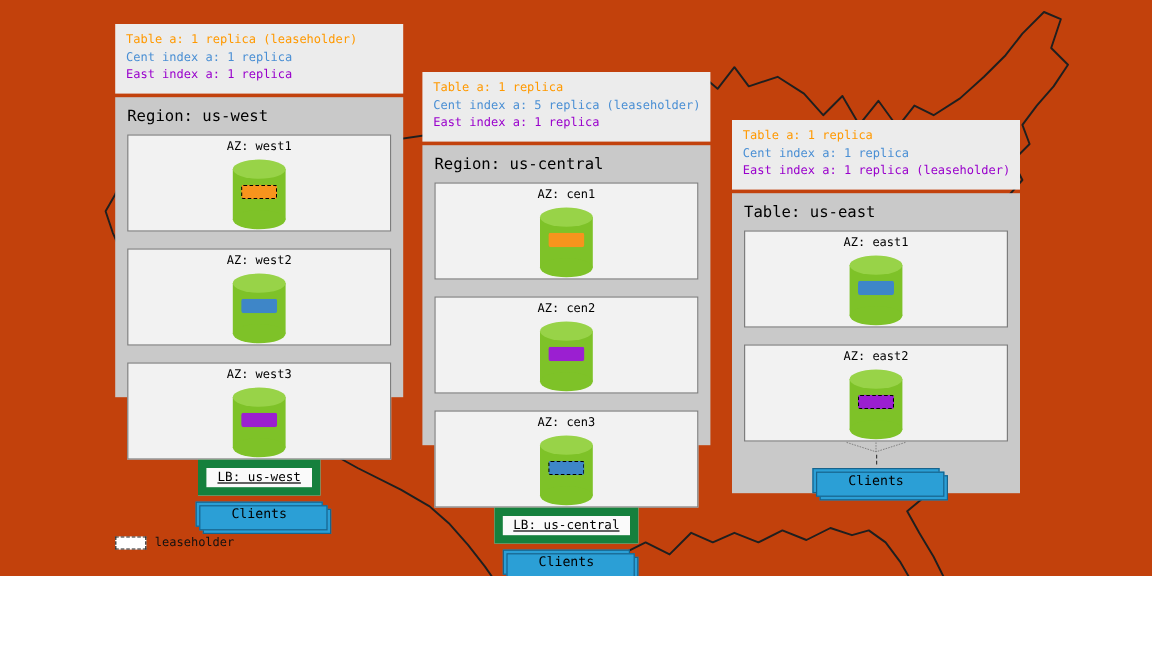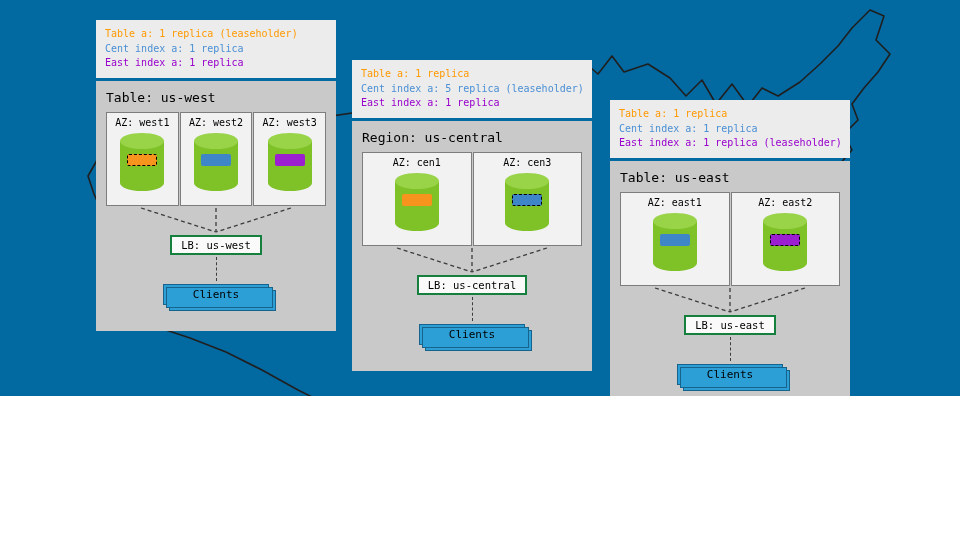--- a/index.html
+++ b/index.html
@@ -1,20 +1,20 @@
 <!DOCTYPE html>
 <html><head>
 <meta charset="utf-8">
 <style>
   * { box-sizing: border-box; margin: 0; padding: 0; }
   html,body { background:#fff; }
   .stage {
     position: relative;
-    width: 960px; height: 396px;
-    background: #0369a1;
+    width: 960px; height: 480px;
+    background: #c2410c;
     overflow: hidden;
     font-family: "DejaVu Sans Mono", "Liberation Mono", monospace;
     color: #111;
   }
   .map-svg { position:absolute; left:0; top:0; z-index:0; }
 
   .region-group { position:absolute; width:240px; z-index:2; }
   .rg-west    { left:96px;  top:20px;  }
   .rg-central { left:352px; top:60px;  }
   .rg-east    { left:610px; top:100px; }
@@ -26,21 +26,21 @@
   }
   .rline { font-size:10px; line-height:14.5px; white-space:nowrap; }
 
   .region-panel {
     background:#c9c9c9;
     height:250px;
     display:flex; flex-direction:column;
   }
   .region-title { font-size:13px; padding:9px 10px 7px 10px; color:#000; }
 
-  .az-row { display:flex; gap:1px; padding:0 10px; }
+  .az-row { display:flex; gap:14px; padding:0 10px;flex-direction:column; }
   .az-box {
     flex:1 1 0;
     background:#f2f2f2;
     border:1px solid #7d7d7d;
     height:94px;
     text-align:center;
   }
   .az-label { font-size:10px; padding-top:4px; color:#000; }
   .cyl-wrap { position:relative; width:46px; height:60px; margin:4px auto 0; }
   .replica-bar {
@@ -50,24 +50,25 @@
     border:1.5px solid transparent;
   }
   .replica-bar.lease { border:1.5px dashed #000; }
 
   .fanlines { display:block; }
 
   .lb-row { text-align:center; }
   .lb-box {
     display:inline-block;
     background:#fafafa;
-    border:2px solid #15803d;
+    border:7px solid #15803d;
     font-size:10.5px;
     padding:2px 9px;
     color:#000;
+    text-decoration:underline;
   }
   .vline { width:0; height:24px; border-left:1.5px dashed #3c3c3c; margin:2px auto; }
 
   .clients-row { text-align:center; }
   .clients {
     position:relative; z-index:0;
     display:inline-block;
     border:1px solid #17638c;
     font-size:11px;
     padding:3px 29px;
@@ -108,21 +109,21 @@
              L 148 314 L 136 296 L 126 276 L 116 254 L 108 234 L 102 212 L 94 194 L 88 176 L 96 162 Z" fill="none" stroke="#1f1f1f" stroke-width="1.6" stroke-linejoin="round"></path>
   </svg>
 
   <div class="region-group rg-west">
     <div class="replica-header">
       <div class="rline" style="color: rgb(255, 153, 0);">Table a: 1 replica (leaseholder)</div>
       <div class="rline" style="color: rgb(74, 143, 212);">Cent index a: 1 replica</div>
       <div class="rline" style="color: rgb(153, 0, 204);">East index a: 1 replica</div>
     </div>
     <div class="region-panel">
-      <div class="region-title">Table: us-west</div>
+      <div class="region-title">Region: us-west</div>
       <div class="az-row">
         <div class="az-box">
           <div class="az-label">AZ: west1</div>
           <div class="cyl-wrap">
             <svg width="46" height="60" viewBox="0 0 46 60">
               <rect x="1" y="9" width="44" height="42" fill="#7ec228"></rect>
               <ellipse cx="23" cy="51" rx="22" ry="8" fill="#7ec228"></ellipse>
               <ellipse cx="23" cy="9" rx="22" ry="8" fill="#98d348"></ellipse>
             </svg>
             <div class="replica-bar lease" style="background: rgb(247, 148, 29);"></div>
@@ -180,20 +181,31 @@
           <div class="cyl-wrap">
             <svg width="46" height="60" viewBox="0 0 46 60">
               <rect x="1" y="9" width="44" height="42" fill="#7ec228"></rect>
               <ellipse cx="23" cy="51" rx="22" ry="8" fill="#7ec228"></ellipse>
               <ellipse cx="23" cy="9" rx="22" ry="8" fill="#98d348"></ellipse>
             </svg>
             <div class="replica-bar" style="background: rgb(247, 148, 29);"></div>
           </div>
         </div>
         <div class="az-box">
+          <div class="az-label">AZ: cen2</div>
+          <div class="cyl-wrap">
+            <svg width="46" height="60" viewBox="0 0 46 60">
+              <rect x="1" y="9" width="44" height="42" fill="#7ec228"></rect>
+              <ellipse cx="23" cy="51" rx="22" ry="8" fill="#7ec228"></ellipse>
+              <ellipse cx="23" cy="9" rx="22" ry="8" fill="#98d348"></ellipse>
+            </svg>
+            <div class="replica-bar" style="background: rgb(155, 31, 209);"></div>
+          </div>
+        </div>
+        <div class="az-box">
           <div class="az-label">AZ: cen3</div>
           <div class="cyl-wrap">
             <svg width="46" height="60" viewBox="0 0 46 60">
               <rect x="1" y="9" width="44" height="42" fill="#7ec228"></rect>
               <ellipse cx="23" cy="51" rx="22" ry="8" fill="#7ec228"></ellipse>
               <ellipse cx="23" cy="9" rx="22" ry="8" fill="#98d348"></ellipse>
             </svg>
             <div class="replica-bar lease" style="background: rgb(62, 134, 200);"></div>
           </div>
         </div>
@@ -243,23 +255,20 @@
             </svg>
             <div class="replica-bar lease" style="background: rgb(155, 31, 209);"></div>
           </div>
         </div>
       </div>
       <svg class="fanlines" width="240" height="28" viewBox="0 0 240 28">
         <line x1="45" y1="2" x2="120" y2="26" stroke="#3c3c3c" stroke-width="1.3" stroke-dasharray="4 3"></line>
         <line x1="120" y1="2" x2="120" y2="26" stroke="#3c3c3c" stroke-width="1.3" stroke-dasharray="4 3"></line>
         <line x1="195" y1="2" x2="120" y2="26" stroke="#3c3c3c" stroke-width="1.3" stroke-dasharray="4 3"></line>
       </svg>
-      <div class="lb-row">
-        <span class="lb-box">LB: us-east</span>
-      </div>
       <div class="vline"></div>
       <div class="clients-row">
         <span class="clients" style="background: rgb(43, 159, 214);">Clients</span>
       </div>
     </div>
   </div>
 
   <div class="legend">
     <span class="lease-swatch"></span>
     <span class="legend-label">leaseholder</span>

